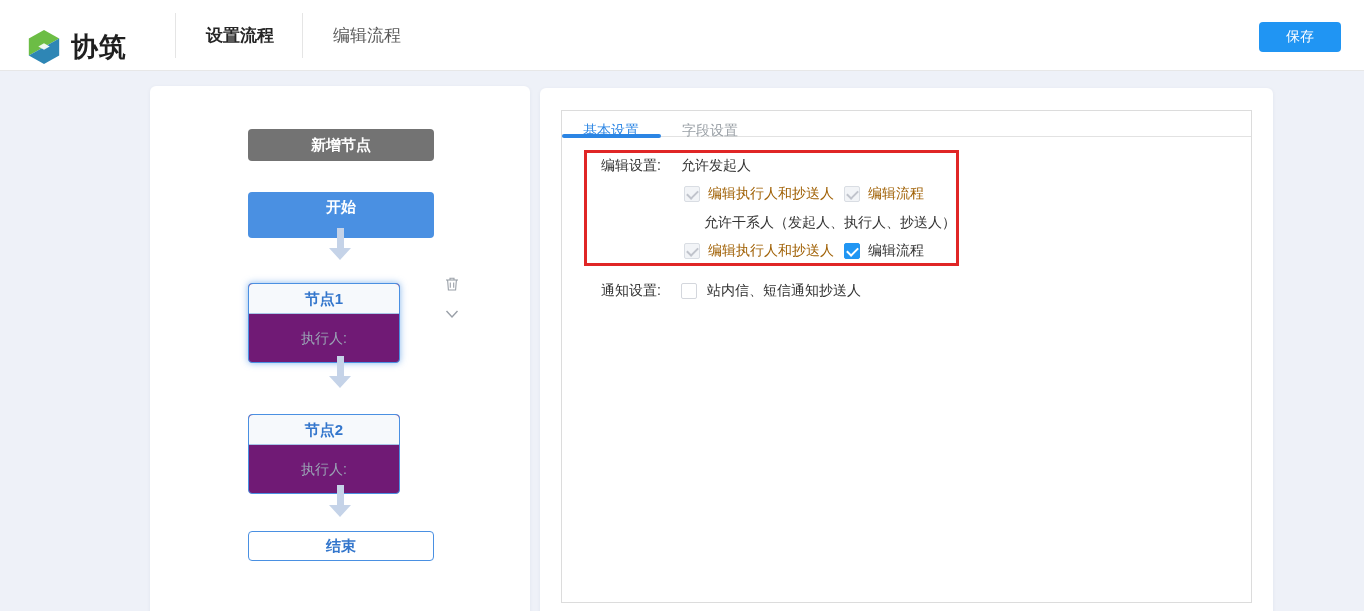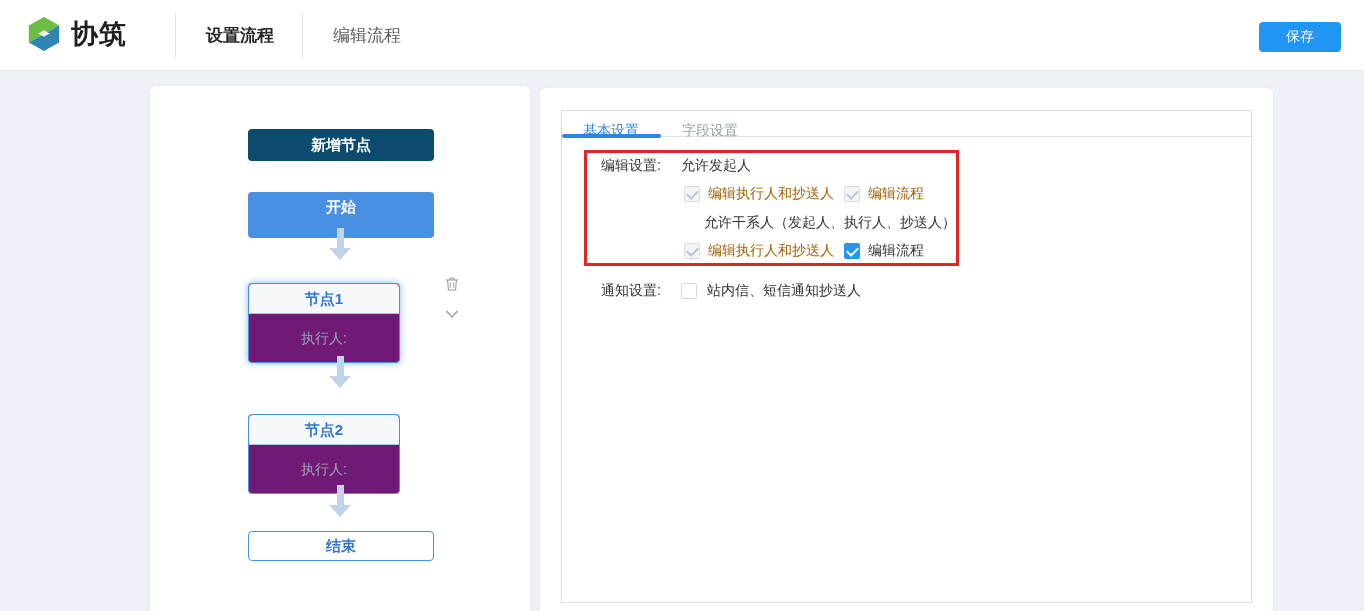--- a/index.html
+++ b/index.html
@@ -1,36 +1,36 @@
 <!DOCTYPE html>
 <html><head>
 <meta charset="utf-8">
 <style>
   * { margin:0; padding:0; box-sizing:border-box; }
   html,body { width:1364px; height:611px; overflow:hidden; }
   body { font-family:"Liberation Sans","DejaVu Sans",sans-serif; background:#eef1f8; position:relative; }
 
   
   .topbar { position:absolute; left:0; top:0; width:1364px; height:71px; background:#fff; border-bottom:1px solid #e7e7e7; z-index:5; }
-  .logo { position:absolute; left:25px; top:15px; display:flex; align-items:center; gap:8px; }
+  .logo { position:absolute; left:25px; top:28px; display:flex; align-items:center; gap:8px; }
   .logo-text { font-size:27px; font-weight:bold; color:#1f1f1f; letter-spacing:1px; }
   .nav-divider { position:absolute; top:13px; width:1px; height:45px; background:#e5e5e5; }
   .nav-item { position:absolute; top:0; height:72px; line-height:71px; font-size:17px; text-align:center; cursor:pointer; }
   .nav-item.active { font-weight:bold; color:#262626; }
   .nav-item.inactive { color:#595959; }
   .save-btn { position:absolute; left:1259px; top:22px; width:82px; height:30px; background:#2095f3; color:#fff; font-size:14px; border:none; border-radius:4px; cursor:pointer; }
 
   
   .card { position:absolute; background:#fff; border-radius:6px; box-shadow:0 1px 4px rgba(31,56,88,.06); }
   .left-card  { left:150px; top:86px; width:380px; height:560px; }
   .right-card { left:540px; top:88px; width:733px; height:560px; }
 
   
   .flow-btn { position:absolute; left:98px; width:186px; border-radius:4px; color:#fff; font-size:15px; font-weight:bold; text-align:center; cursor:pointer; }
-  .btn-add   { top:43px;  height:32px; line-height:32px; background:#0c4a6e; }
+  .btn-add   { top:43px;  height:32px; line-height:32px; background:#737373; }
   .btn-start { top:106px; height:46px; line-height:30px; background:#4a90e2; }
 
   .flow-arrow { position:absolute; left:0; width:380px; display:flex; flex-direction:column; align-items:center; }
   .arrow-shaft { width:7px; height:20px; background:#c5d3e8; }
   .arrow-head { width:0; height:0; border-left:11px solid transparent; border-right:11px solid transparent; border-top:12px solid #c5d3e8; }
 
   .node { position:absolute; left:98px; width:152px; background:#701a75; border:1px solid #4a90e2; border-radius:4px; cursor:pointer;margin-top:12px; }
   .node.selected { box-shadow:0 0 7px rgba(74,144,226,.65); }
   .node-title { height:30px; line-height:30px; text-align:center; font-size:15px; font-weight:bold; color:#3376cc; background:#f6f9fc; border-bottom:1px solid #a9c6e8; border-radius:4px 4px 0 0; }
   .node-body { height:48px; line-height:48px; text-align:center; font-size:14px; color:#9aa5b5; }

